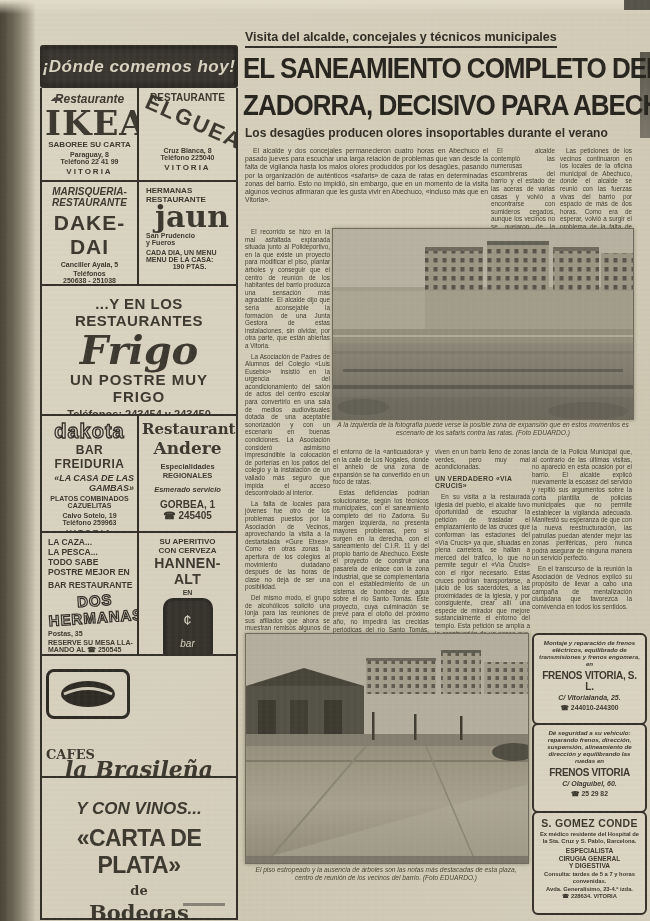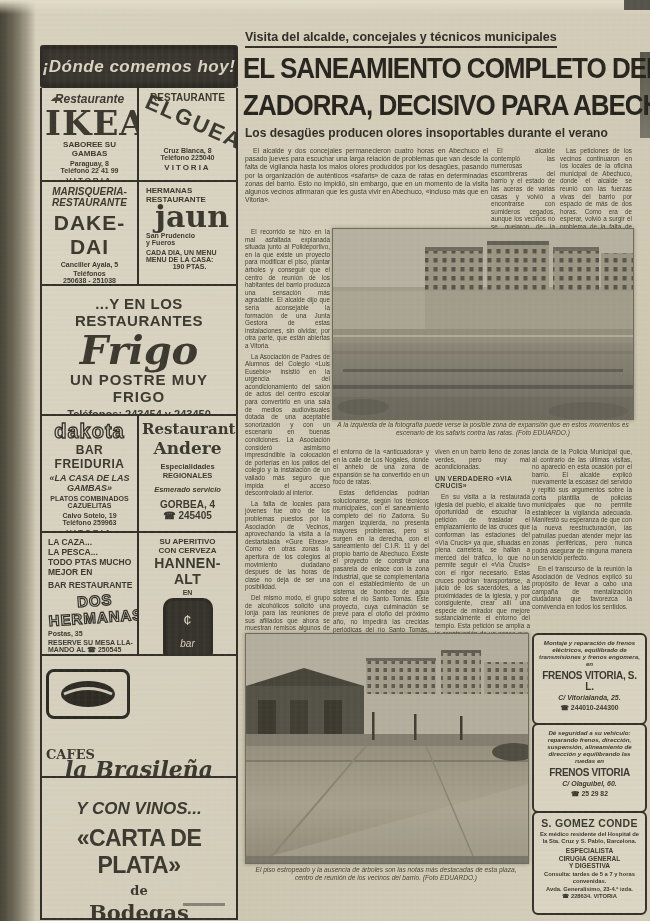--- a/index.html
+++ b/index.html
@@ -34,21 +34,21 @@
   .chef-hat{position:absolute;left:8px;top:3px;font-size:11px;color:#44413a;}
   .elguea-name{display:inline-block;transform:rotate(24deg);font-weight:bold;font-size:22px;letter-spacing:2px;margin:6px 0 10px;}
   .dake-name{font-weight:bold;font-size:21px;letter-spacing:1px;margin:3px 0 2px;}
   .jaun-name{font-family:"DejaVu Serif",serif;font-weight:bold;font-size:30px;line-height:26px;}
   .frigo-intro{font-weight:bold;font-size:15px;letter-spacing:.5px;margin-top:4px;}
   .frigo-name{font-family:"DejaVu Serif",serif;font-style:italic;font-weight:bold;font-size:40px;line-height:42px;}
   .frigo-slogan{font-weight:bold;font-size:15px;letter-spacing:1px;}
   .frigo-tel{font-weight:bold;font-size:11px;margin-top:3px;}
   .dakota-name{font-weight:bold;font-size:20px;letter-spacing:1px;color:#d8d2c2;-webkit-text-stroke:1.3px #33302a;}
   .dakota-type{font-weight:bold;font-size:12px;letter-spacing:.5px;}
-  .dakota-slogan{font-style:italic;font-weight:bold;font-size:9px;margin-top:2px;}
+  .dakota-slogan{font-style:italic;font-weight:bold;font-size:9px;margin-top:2px;text-align:right;}
   .bl{font-family:"DejaVu Serif",serif;font-weight:bold;}
   .andere-label{font-size:15px;}
   .andere-name{font-size:17px;}
   .small-lines{font-size:7.5px;font-weight:bold;line-height:9px;}
   .dos-lines{font-size:8.5px;font-weight:bold;text-align:left;line-height:10px;}
   .dos-name{font-weight:bold;font-size:15px;letter-spacing:1px;color:#d8d2c2;-webkit-text-stroke:1.2px #33302a;
     transform:rotate(-4deg);display:inline-block;margin:2px 0;}
   .hannen-name{font-weight:bold;font-size:14px;letter-spacing:.3px;}
   .hannen-logo{width:44px;height:58px;margin:2px auto;border:3px solid #2c2a24;border-radius:10px;background:#35332c;
     color:#d9d3c0;display:flex;flex-direction:column;align-items:center;justify-content:center;font-size:15px;}
@@ -107,21 +107,21 @@
     <div class="banner">
       <span>¡Dónde comemos hoy!</span>
     </div>
     <div class="adstack">
 
       <div class="adrow" style="height:94px;">
         <div class="adcell rb">
           <span class="chef-hat">☁</span>
           <div class="t-label" style="font-size:12px;">Restaurante</div>
           <div class="ikea-name">IKEA</div>
-          <div class="t-label-sm">SABOREE SU GAMBAS</div>
+          <div class="t-label-sm">SABOREE SU CARTA</div>
           <div class="t-tiny">Paraguay, 8</div>
           <div class="t-tiny" style="margin-top:0;">Teléfono 22 41 99</div>
           <div class="t-city">VITORIA</div>
         </div>
         <div class="adcell">
           <div class="t-label-sm" style="font-size:10px;">RESTAURANTE</div>
           <div class="elguea-name">ELGUEA</div>
           <div class="t-tiny">Cruz Blanca, 8</div>
           <div class="t-tiny" style="margin-top:0;">Teléfono 225040</div>
           <div class="t-city">VITORIA</div>
@@ -165,30 +165,30 @@
           <div class="t-tiny" style="margin-top:3px;">Calvo Sotelo, 19</div>
           <div class="t-tiny" style="margin-top:0;">Teléfono 259963</div>
           <div class="t-city">VITORIA</div>
         </div>
         <div class="adcell">
           <div class="bl andere-label">Restaurante</div>
           <div class="bl andere-name">Andere</div>
           <div class="small-lines" style="margin-top:4px;">Especialidades</div>
           <div class="small-lines">REGIONALES</div>
           <div class="small-lines" style="margin-top:5px;font-style:italic;">Esmerado servicio</div>
-          <div class="t-label-sm" style="margin-top:5px;font-size:10px;">GORBEA, 4</div>
+          <div class="t-label-sm" style="margin-top:5px;font-size:10px;">GORBEA, 1</div>
           <div class="t-label-sm" style="font-size:10px;">☎ 245405</div>
         </div>
       </div>
 
       <div class="adrow" style="height:123px;">
         <div class="adcell rb" style="text-align:left;padding-left:6px;">
           <div class="dos-lines">LA CAZA...</div>
           <div class="dos-lines">LA PESCA...</div>
-          <div class="dos-lines">TODO PTAS MUCHO MEJOR EN</div>
+          <div class="dos-lines">TODO SABE POSTRE MEJOR EN</div>
           <div class="dos-lines" style="margin-top:3px;">BAR RESTAURANTE</div>
           <div style="text-align:center;"><span class="dos-name">DOS HERMANAS</span></div>
           <div class="t-tiny" style="text-align:left;">Postas, 35</div>
           <div class="t-tiny" style="text-align:left;">RESERVE SU MESA LLA- MANDO AL ☎ 250545</div>
         </div>
         <div class="adcell">
           <div class="t-label-sm">SU APERITIVO</div>
           <div class="t-label-sm">CON CERVEZA</div>
           <div class="hannen-name">HANNEN-ALT</div>
           <div class="t-tiny">EN</div>

